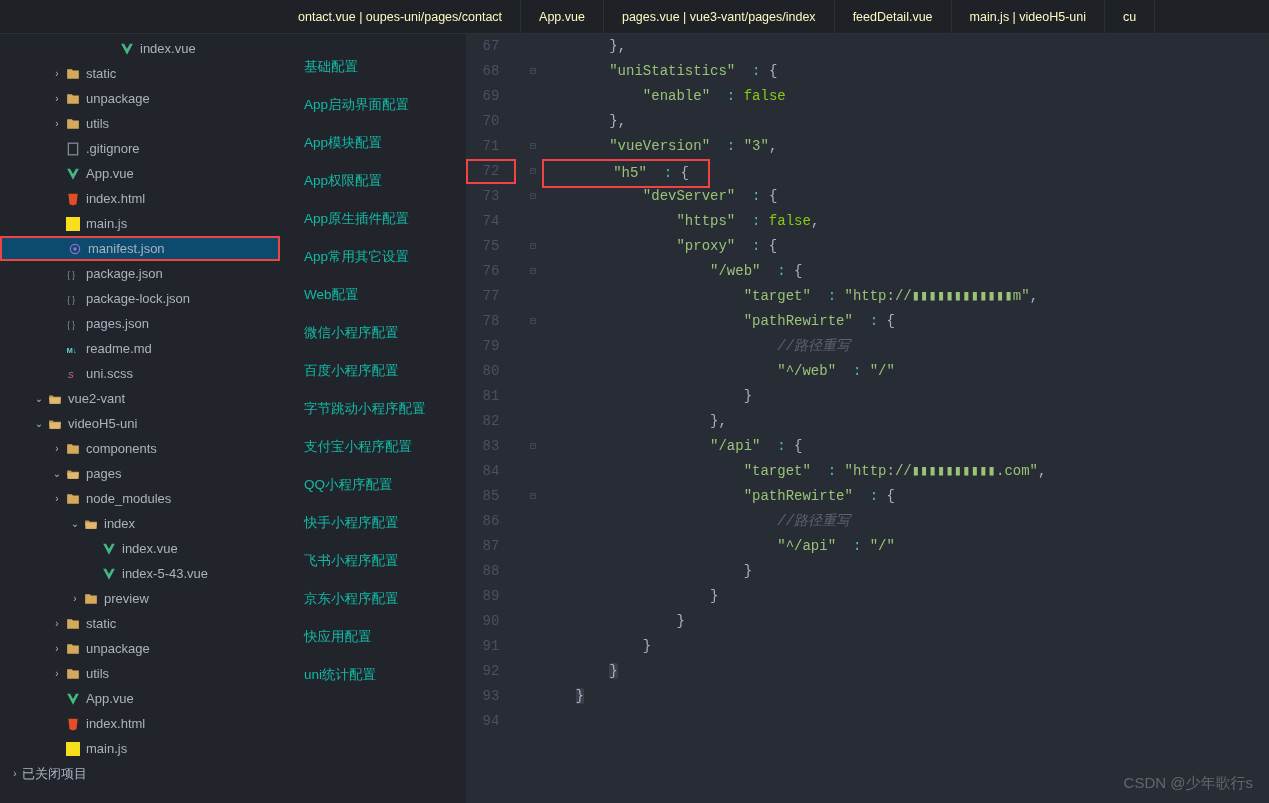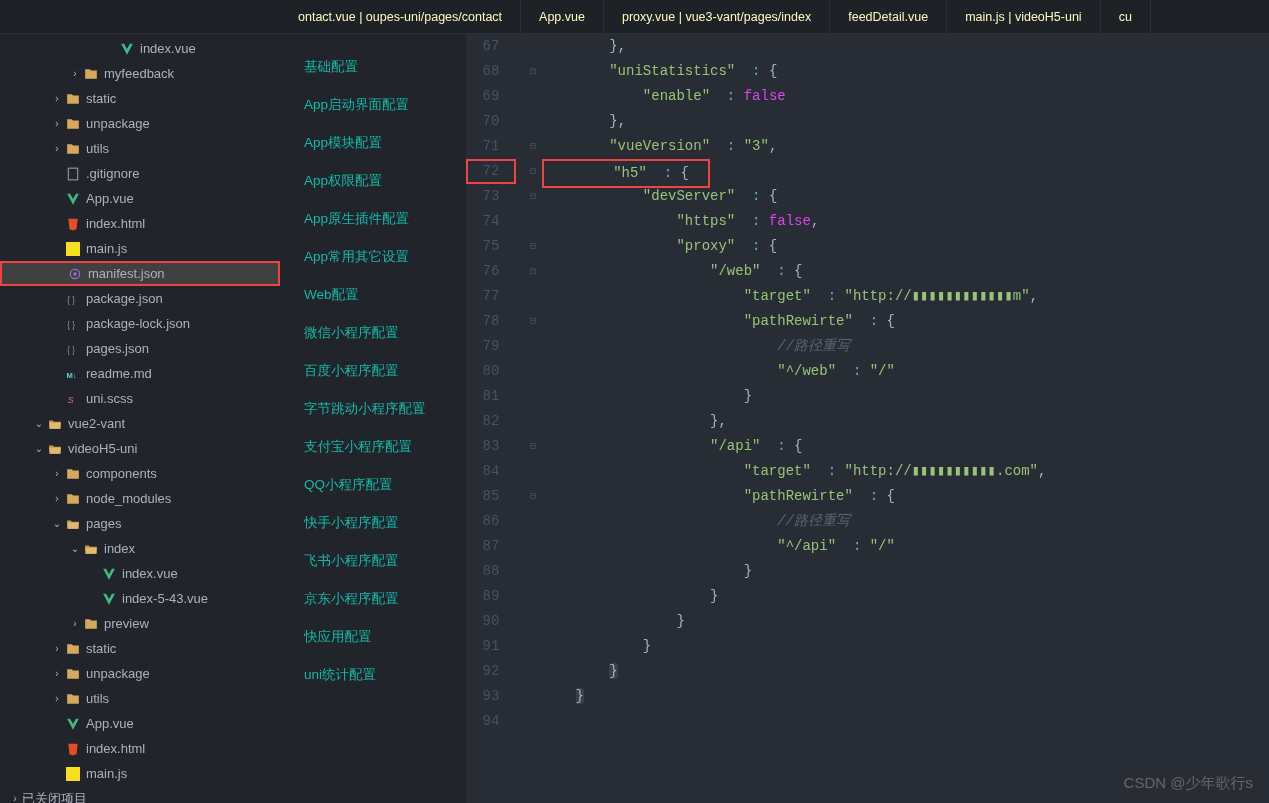--- a/index.html
+++ b/index.html
@@ -41,21 +41,21 @@
   color: #abb2bf;
   padding-top: 2px;
 }
 .tree-item {
   display: flex;
   align-items: center;
   height: 25px;
   padding-left: 4px;
   cursor: pointer;
 }
-.tree-item.selected { background: #404040; }
+.tree-item.selected { background: #0c4a6e; }
 .chevron {
   width: 14px;
   display: inline-flex;
   justify-content: center;
   color: #abb2bf;
   font-size: 10px;
 }
 .icon {
   width: 18px;
   display: inline-flex;
@@ -116,21 +116,21 @@
   text-align: center;
 }
 .code {
   flex: 1;
   line-height: 25px;
   white-space: pre;
   color: #abb2bf;
 }
 .s-key { color: #98c379; }
 .s-punc { color: #abb2bf; }
-.s-bool { color: #d946ef; }
+.s-bool { color: #84cc16; }
 .s-op { color: #56b6c2; }
 .s-cmt { color: #5c6370; font-style: italic; }
 .brace-match { background: #3a3f4b; border-radius: 2px; }
 .codeline { height: 25px; }
 .redbox-inline {
   border: 2px solid #f04444;
   display: inline-block;
   padding: 0 2px;
 }
 .watermark {
@@ -150,50 +150,40 @@
 .ch-right::before { content: "›"; }
 .ch-down::before { content: "⌄"; }
 .fold-mark::before { content: "⊟"; }
 </style>
 </head>
 <body>
 
 <div class="tabbar">
     <div class="tab first">ontact.vue | oupes-uni/pages/contact</div>
     <div class="tab">App.vue</div>
-    <div class="tab">proxy.vue | vue3-vant/pages/index</div>
+    <div class="tab">pages.vue | vue3-vant/pages/index</div>
     <div class="tab">feedDetail.vue</div>
     <div class="tab">main.js | videoH5-uni</div>
     <div class="tab">cu</div>
   </div>
 
 <div class="main">
   <div class="sidebar">
     <div id="tree-container">
         <div class="tree-item">
           <span class="indent" style="width: 100px;"></span>
           <span class="chevron"></span>
           <span class="icon">
             <svg class="ficon vue-svg" viewBox="0 0 24 24">
               <path d="M2 3h5l5 9 5-9h5L12 22z"></path>
             </svg>
           </span>
           <span class="tree-label">index.vue</span>
         </div>
         <div class="tree-item">
-          <span class="indent" style="width: 64px;"></span>
-          <span class="chevron ch-right"></span>
-          <span class="icon">
-            <svg class="ficon folder-svg" viewBox="0 0 24 24">
-              <path d="M10 4H2v16h20V6H12l-2-2z"></path>
-            </svg>
-          </span>
-          <span class="tree-label">myfeedback</span>
-        </div>
-        <div class="tree-item">
           <span class="indent" style="width: 46px;"></span>
           <span class="chevron ch-right"></span>
           <span class="icon">
             <svg class="ficon folder-svg" viewBox="0 0 24 24">
               <path d="M10 4H2v16h20V6H12l-2-2z"></path>
             </svg>
           </span>
           <span class="tree-label">static</span>
         </div>
         <div class="tree-item">
@@ -344,38 +334,38 @@
           <span class="chevron ch-right"></span>
           <span class="icon">
             <svg class="ficon folder-svg" viewBox="0 0 24 24">
               <path d="M10 4H2v16h20V6H12l-2-2z"></path>
             </svg>
           </span>
           <span class="tree-label">components</span>
         </div>
         <div class="tree-item">
           <span class="indent" style="width: 46px;"></span>
-          <span class="chevron ch-right"></span>
-          <span class="icon">
-            <svg class="ficon folder-svg" viewBox="0 0 24 24">
-              <path d="M10 4H2v16h20V6H12l-2-2z"></path>
-            </svg>
-          </span>
-          <span class="tree-label">node_modules</span>
-        </div>
-        <div class="tree-item">
-          <span class="indent" style="width: 46px;"></span>
           <span class="chevron ch-down"></span>
           <span class="icon">
             <svg class="ficon folder-open-svg" viewBox="0 0 24 24">
               <path d="M2 6h6l2 2h12v12H2z"></path>
               <path fill="#e0b86f" d="M2 10h20l-2 10H4z"></path>
             </svg>
           </span>
           <span class="tree-label">pages</span>
+        </div>
+        <div class="tree-item">
+          <span class="indent" style="width: 46px;"></span>
+          <span class="chevron ch-right"></span>
+          <span class="icon">
+            <svg class="ficon folder-svg" viewBox="0 0 24 24">
+              <path d="M10 4H2v16h20V6H12l-2-2z"></path>
+            </svg>
+          </span>
+          <span class="tree-label">node_modules</span>
         </div>
         <div class="tree-item">
           <span class="indent" style="width: 64px;"></span>
           <span class="chevron ch-down"></span>
           <span class="icon">
             <svg class="ficon folder-open-svg" viewBox="0 0 24 24">
               <path d="M2 6h6l2 2h12v12H2z"></path>
               <path fill="#e0b86f" d="M2 10h20l-2 10H4z"></path>
             </svg>
           </span>

